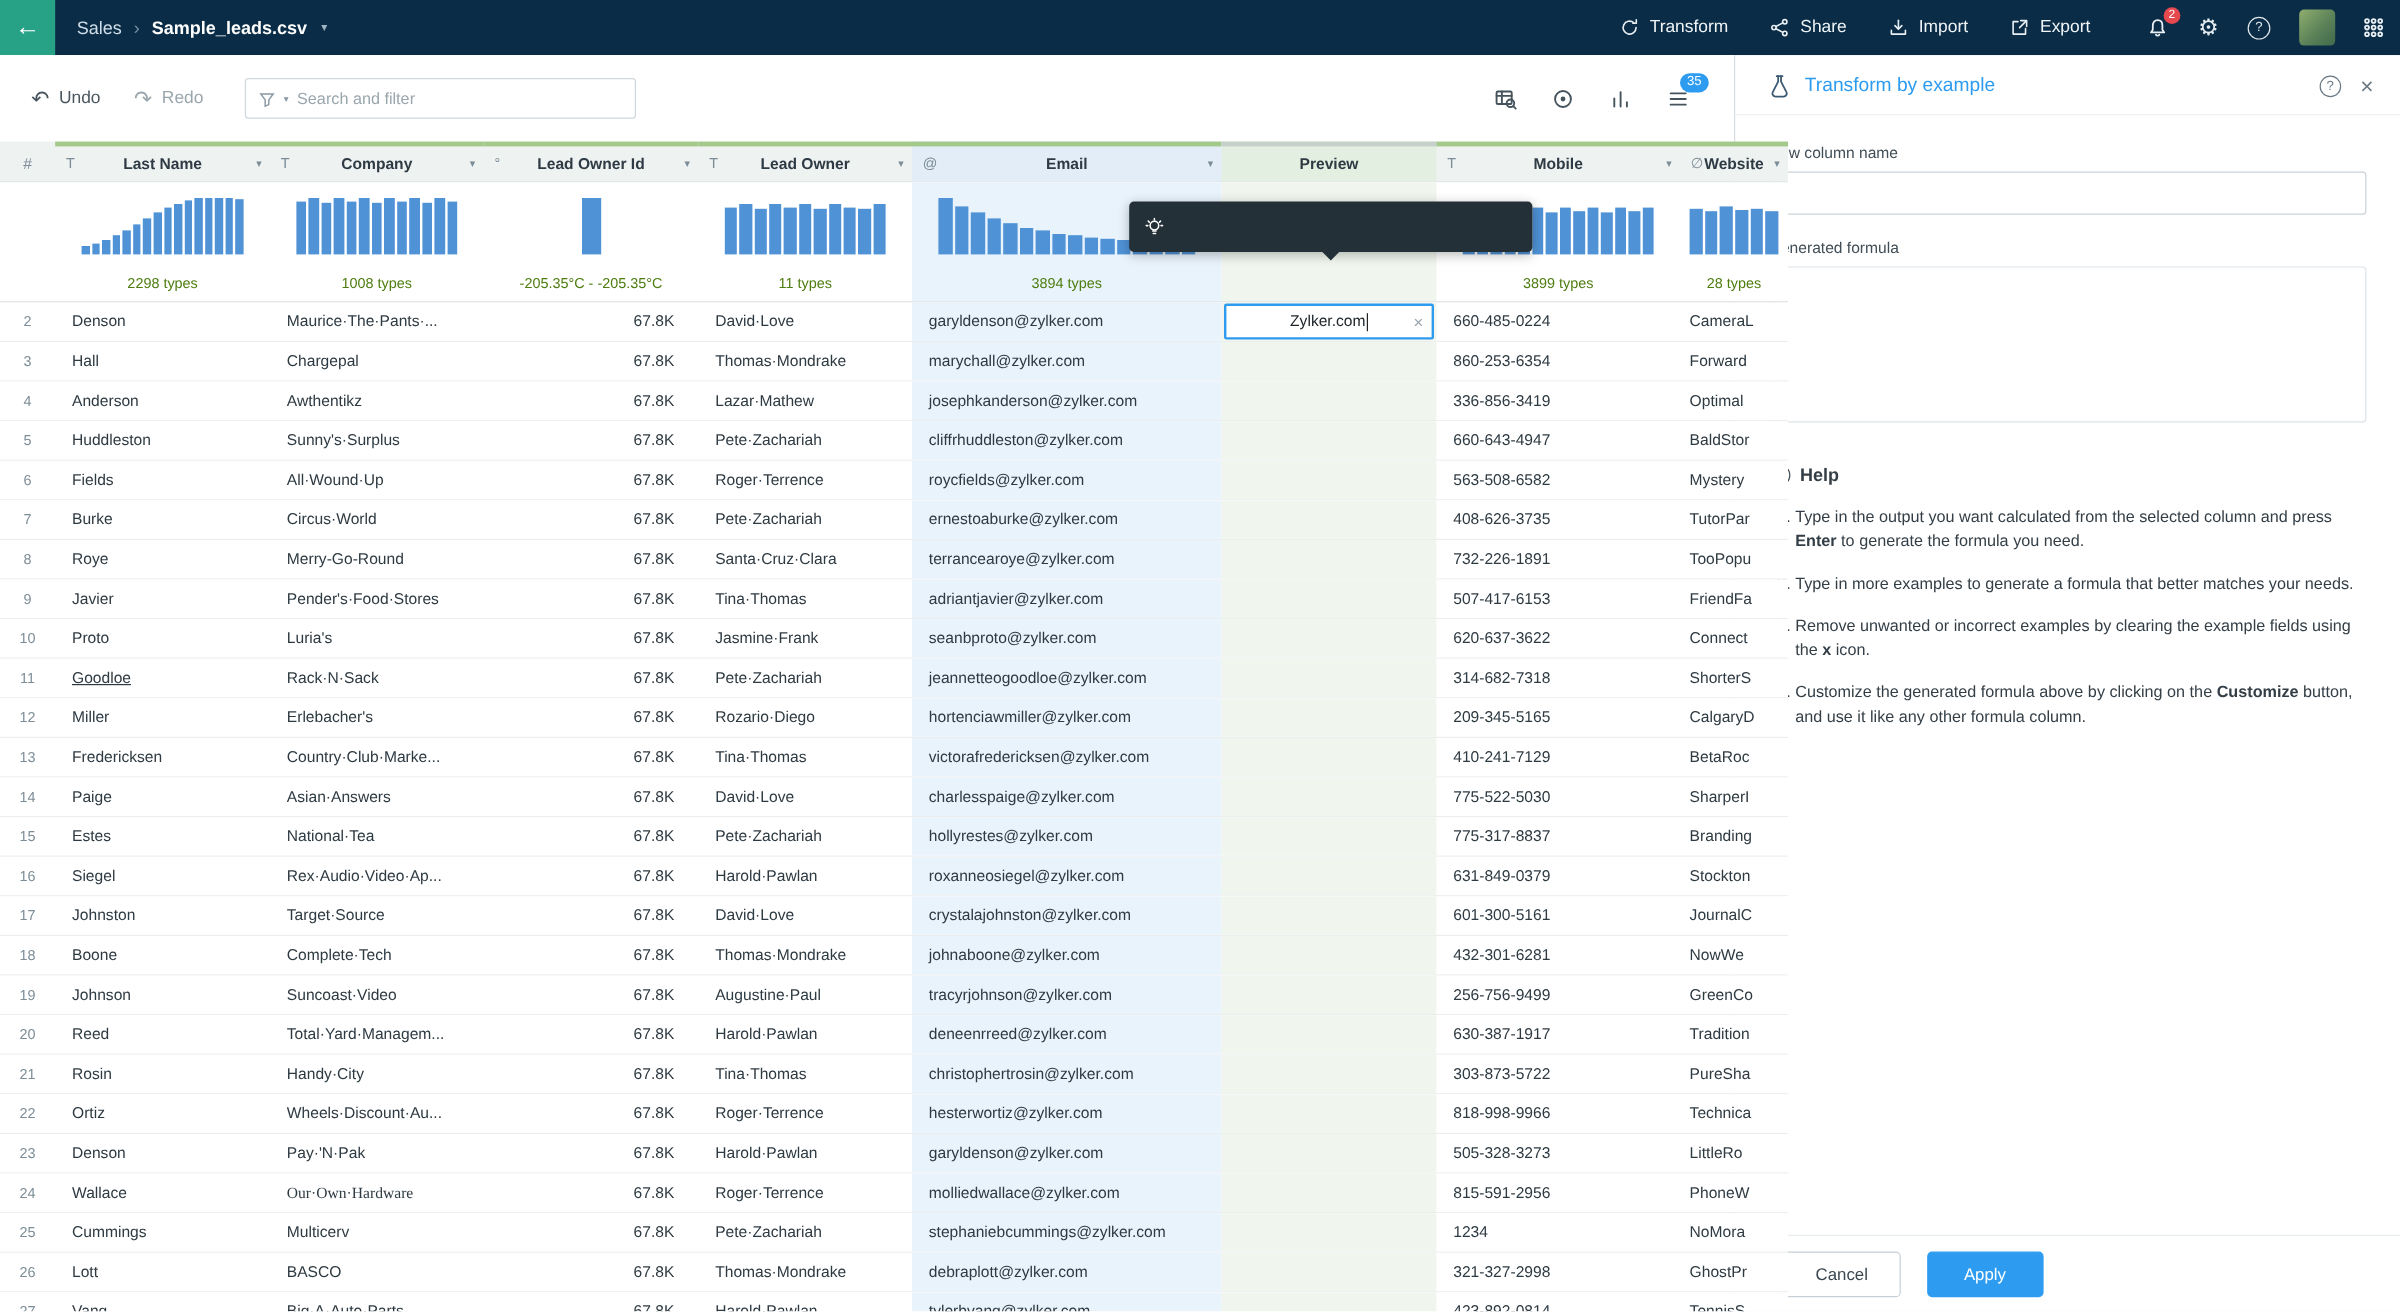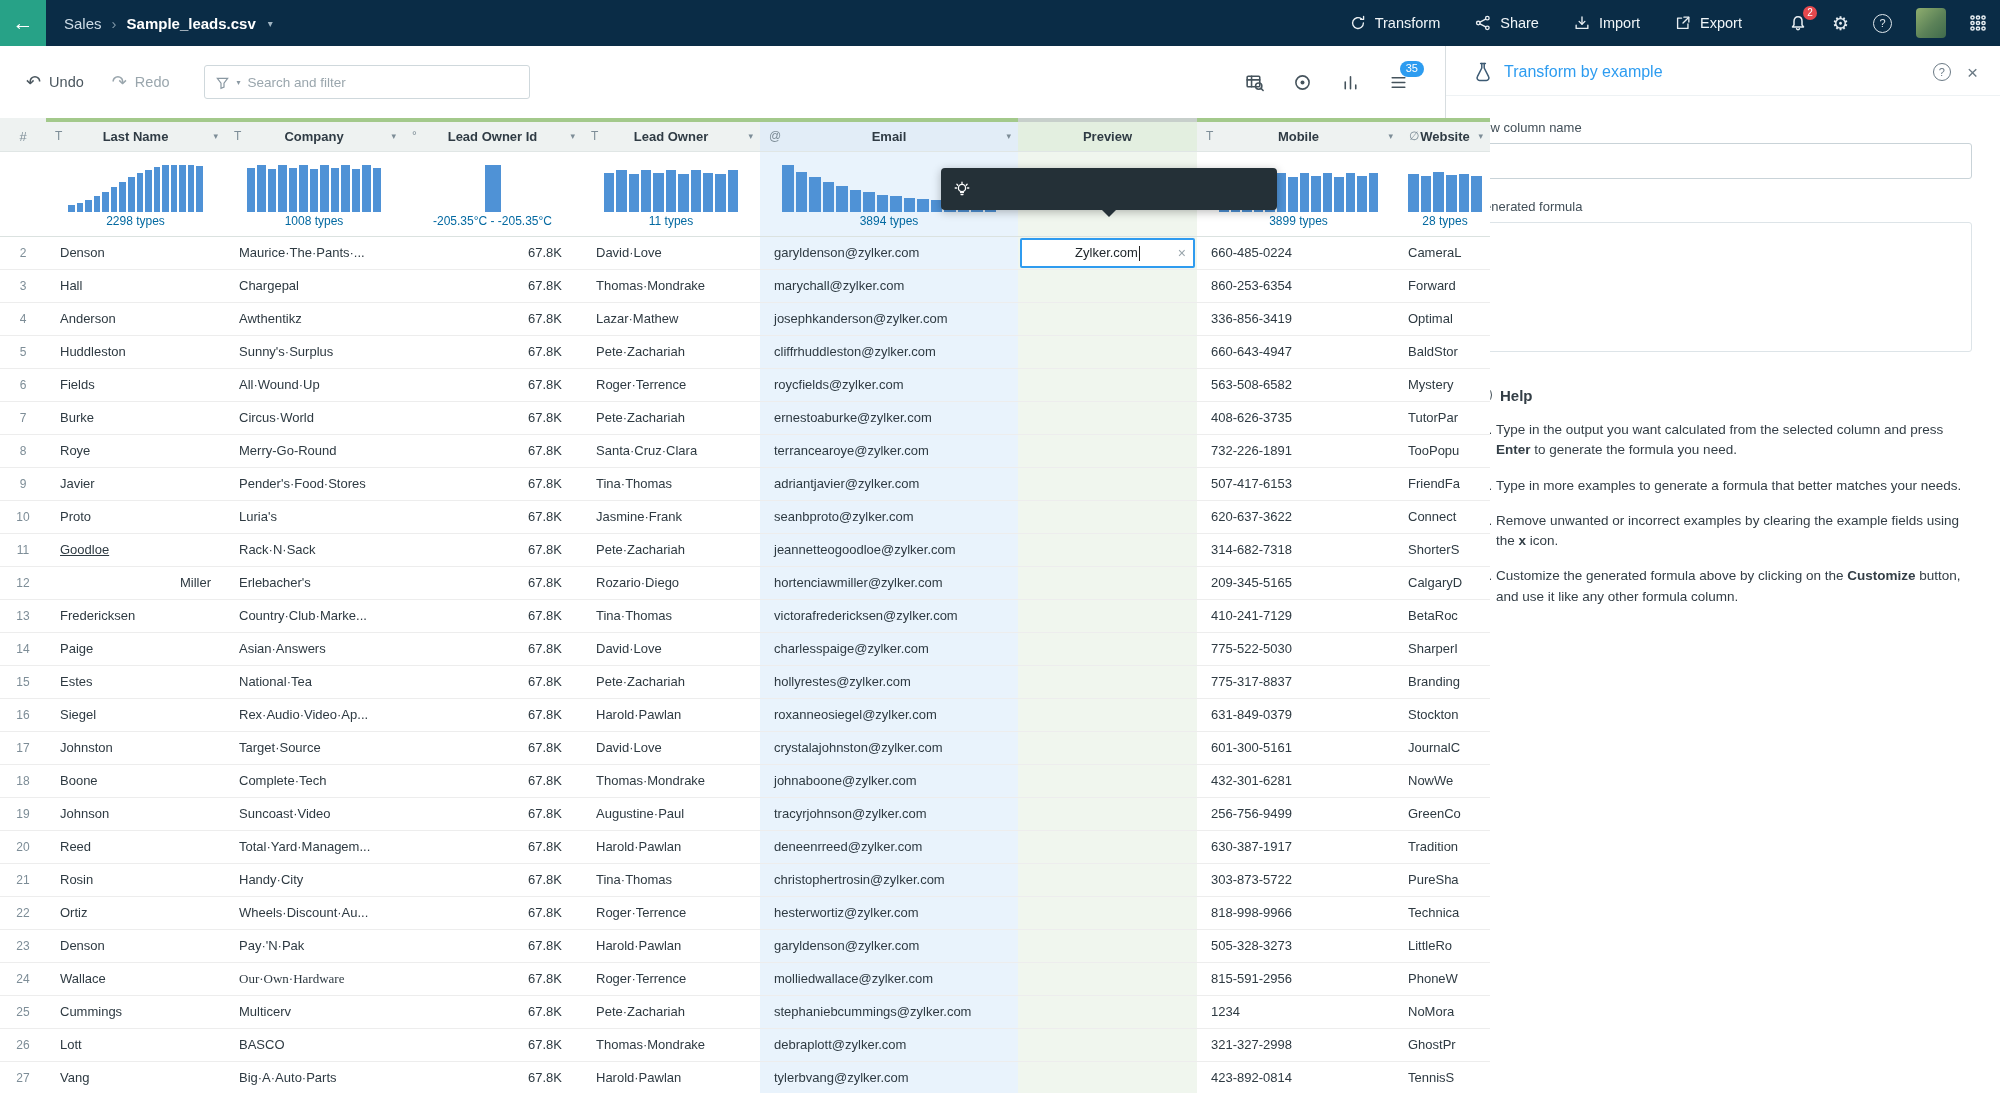--- a/index.html
+++ b/index.html
@@ -60,21 +60,21 @@
 
   .hist-row { display:flex; flex:0 0 84px; background:#fff; border-bottom:1px solid #dbe2e0; }
   .hist-cell { flex:0 0 auto; display:flex; flex-direction:column; justify-content:flex-end; padding:10px 22px 8px; }
   .hist-cell.c-website { padding:10px 8px 8px; }
   .hist-cell.hl-email { background:#e9f3fc; }
   .hist-cell.hl-preview { background:#f0f6ee; }
   .bars { height:50px; display:flex; align-items:flex-end; gap:2px; }
   .bars.single { justify-content:center; }
   .bars.single .bar { flex:0 0 16px; }
   .bar { flex:1 1 0; min-width:2px; background:var(--bar-blue,#4f92d6); }
-  .hist-stat { text-align:center; font-size:12px; color:#0369a1; margin-top:2px; white-space:nowrap; }
+  .hist-stat { text-align:center; font-size:12px; color:#4d7c0f; margin-top:17px; white-space:nowrap; }
 
   .rows { flex:1; overflow:hidden; }
   .row { display:flex; height:33px; border-bottom:1px solid #ededed; background:#fff; width:1490px; }
   .cell { flex:0 0 auto; height:32px; line-height:32px; font-size:13px; color:#2e3a42; padding:0 14px; white-space:nowrap; overflow:hidden; }
   .cell.num { text-align:center; color:#7d8d97; font-size:12px; padding:0; }
   .cell.right { text-align:right; padding-right:20px; }
   .cell.hl-email { background:#e9f3fc; }
   .cell.hl-preview { background:#f0f6ee; position:relative; }
   .cell.c-website { padding:0 8px; }
 
@@ -521,21 +521,21 @@
               <div class="cell c-company" style="width: 178px;">Rack·N·Sack</div>
               <div class="cell c-lead_owner_id right" style="width: 179px;">67.8K</div>
               <div class="cell c-lead_owner" style="width: 178px;">Pete·Zachariah</div>
               <div class="cell c-email hl-email" style="width: 258px;">jeannetteogoodloe@zylker.com</div>
               <div class="cell c-preview hl-preview" style="width: 179px;"></div>
               <div class="cell c-mobile" style="width: 203px;">314-682-7318</div>
               <div class="cell c-website" style="width: 90px;">ShorterS</div>
             </div>
             <div class="row">
               <div class="cell c-rownum num" style="width: 46px;">12</div>
-              <div class="cell c-last_name" style="width: 179px; text-align: right;">Miller</div>
+              <div class="cell c-last_name" style="width: 179px;">Miller</div>
               <div class="cell c-company" style="width: 178px;">Erlebacher's</div>
               <div class="cell c-lead_owner_id right" style="width: 179px;">67.8K</div>
               <div class="cell c-lead_owner" style="width: 178px;">Rozario·Diego</div>
               <div class="cell c-email hl-email" style="width: 258px;">hortenciawmiller@zylker.com</div>
               <div class="cell c-preview hl-preview" style="width: 179px;"></div>
               <div class="cell c-mobile" style="width: 203px;">209-345-5165</div>
               <div class="cell c-website" style="width: 90px;">CalgaryD</div>
             </div>
             <div class="row">
               <div class="cell c-rownum num" style="width: 46px;">13</div>
@@ -735,15 +735,19 @@
           <span class="p-help-circle">?</span>
           <span>Help</span>
         </div>
         <ol class="help-list" id="helplist">
             <li><span>Type in the output you want calculated from the selected column and press </span><b>Enter</b><span> to generate the formula you need.</span></li>
             <li><span>Type in more examples to generate a formula that better matches your needs.</span></li>
             <li><span>Remove unwanted or incorrect examples by clearing the example fields using the </span><b>x</b><span> icon.</span></li>
             <li><span>Customize the generated formula above by clicking on the </span><b>Customize</b><span> button, and use it like any other formula column.</span></li>
           </ol>
       </div>
+      <div class="panel-footer">
+        <button class="btn btn-cancel">Cancel</button>
+        <button class="btn btn-apply">Apply</button>
+      </div>
     </aside>
   </div>
 </div>
 
 </body></html>

